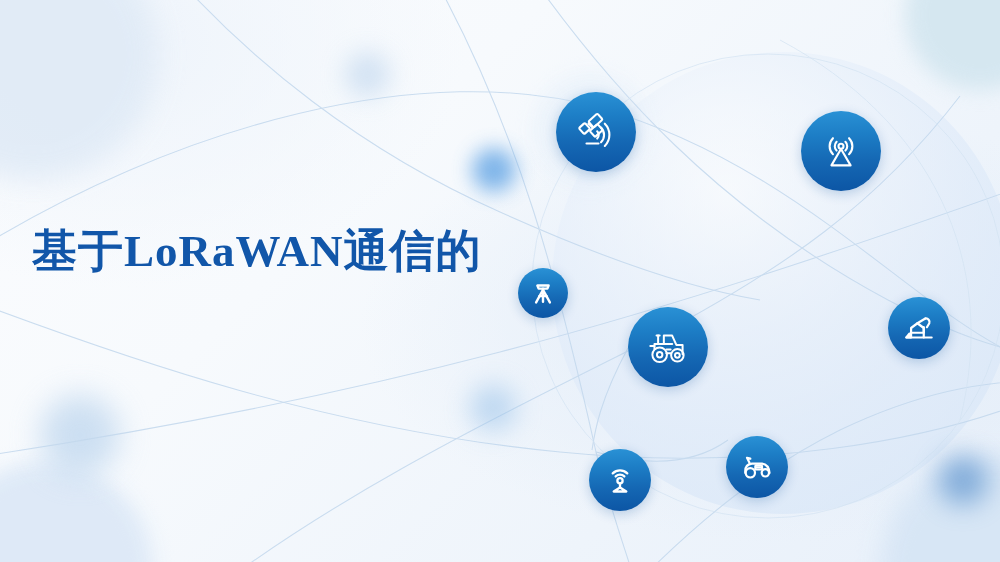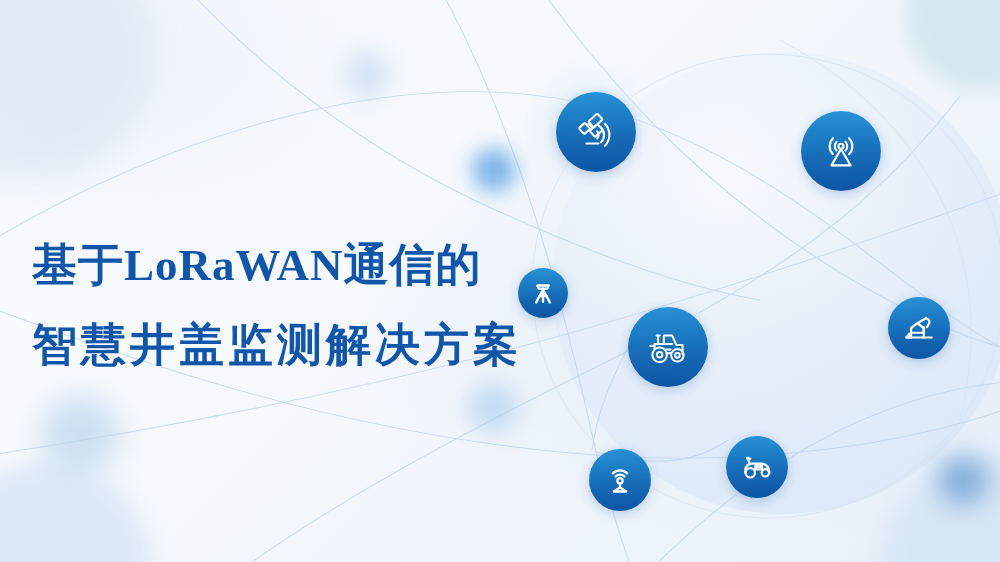--- a/index.html
+++ b/index.html
@@ -73,21 +73,21 @@
     background:radial-gradient(circle at 38% 30%, rgba(255,255,255,.55) 0%, rgba(224,235,249,.72) 55%, rgba(212,228,246,.80) 100%);
     pointer-events:none;
   }
 
   
   .orbits { position:absolute; left:0; top:0; width:1000px; height:562px; pointer-events:none; }
 
   
   .title-block {
     position:absolute;
-    left:32px; top:243px;
+    left:32px; top:229px;
     width:520px;
   }
   .title-line {
     color:#1156a9;
     font-family:"Liberation Serif", serif;
     font-size:45px;
     font-weight:700;
     line-height:1.0;
     letter-spacing:1px;
     white-space:nowrap;
@@ -138,21 +138,20 @@
     </g>
   </svg>
 
   <div class="blob blob-sat-halo"></div>
   <div class="blob blob-dot1"></div>
   <div class="blob blob-dot2"></div>
   <div class="blob blob-dot3"></div>
 
   <div class="title-block">
     <div class="title-line l1">基于LoRaWAN通信的</div>
-    <div class="title-line l2">智慧井盖监测解决方案</div>
   </div>
 
   <div class="node" style="left:556px; top:92px; width:80px; height:80px;">
     <span>
       <svg width="48" height="48" viewBox="0 0 48 48" fill="none" stroke="#ffffff" stroke-width="2.1" stroke-linecap="round" stroke-linejoin="round">
         <rect x="17.5" y="8.5" width="12" height="8" rx="1.2" transform="rotate(-42 23.5 12.5)"></rect>
         <rect x="8.5" y="16.5" width="8" height="8" rx="1.2" transform="rotate(-42 12.5 20.5)"></rect>
         <rect x="19" y="18.5" width="10.5" height="8" rx="1.2" transform="rotate(-42 24.2 22.5)"></rect>
         <line x1="16.5" y1="15.5" x2="20.5" y2="19.5"></line>
         <path d="M29 19.5 a10.5 10.5 0 0 1 0 14.8"></path>

